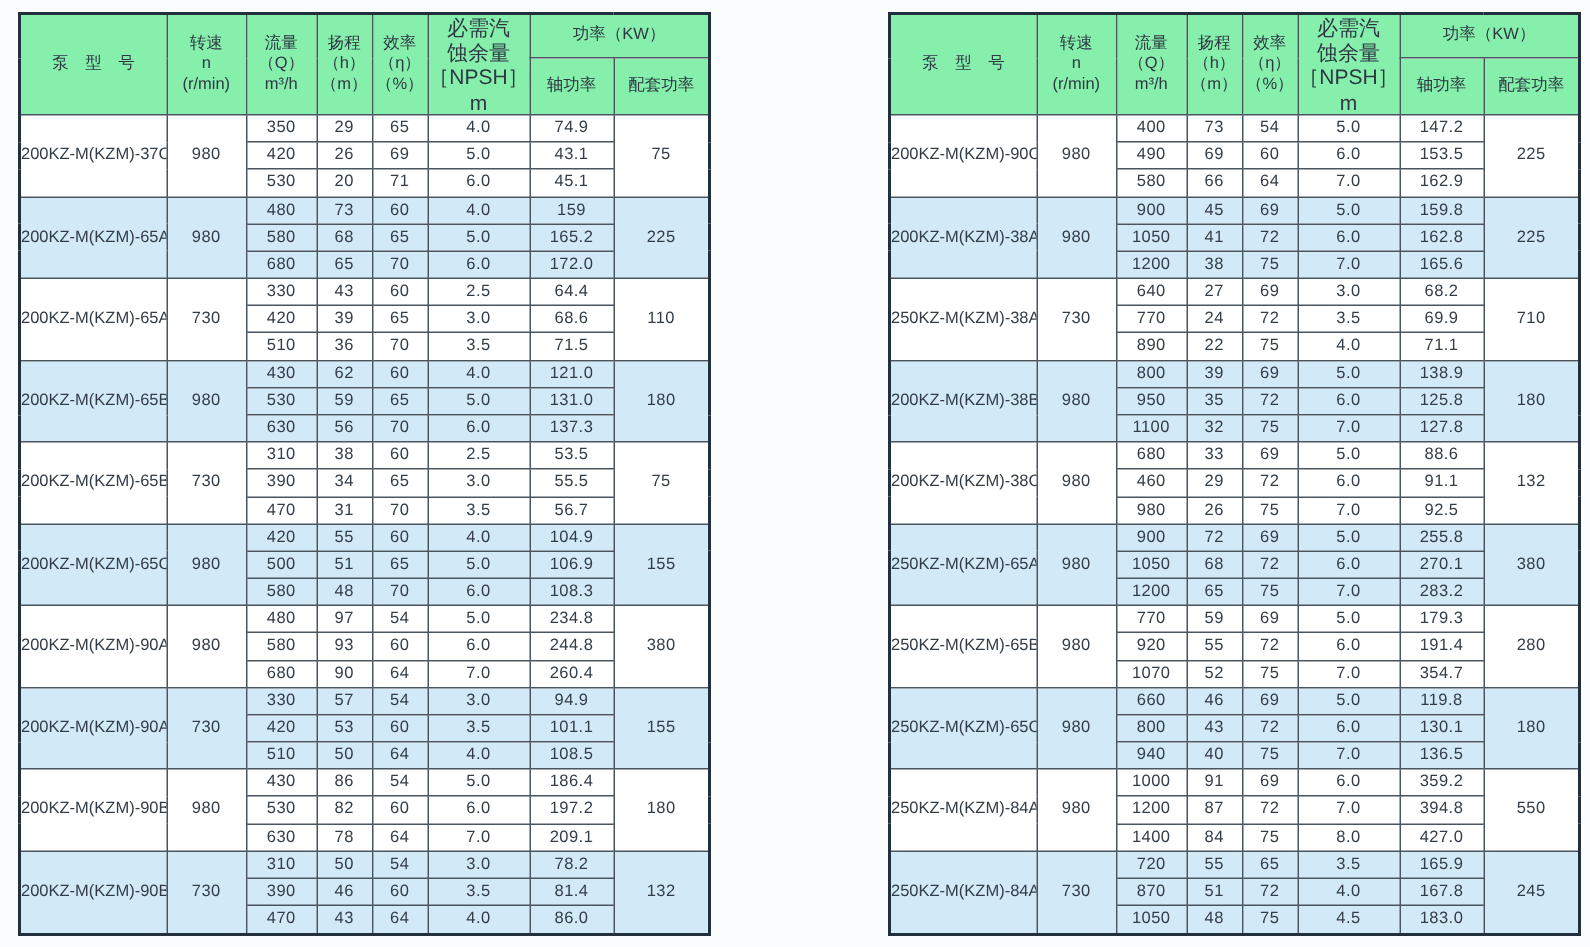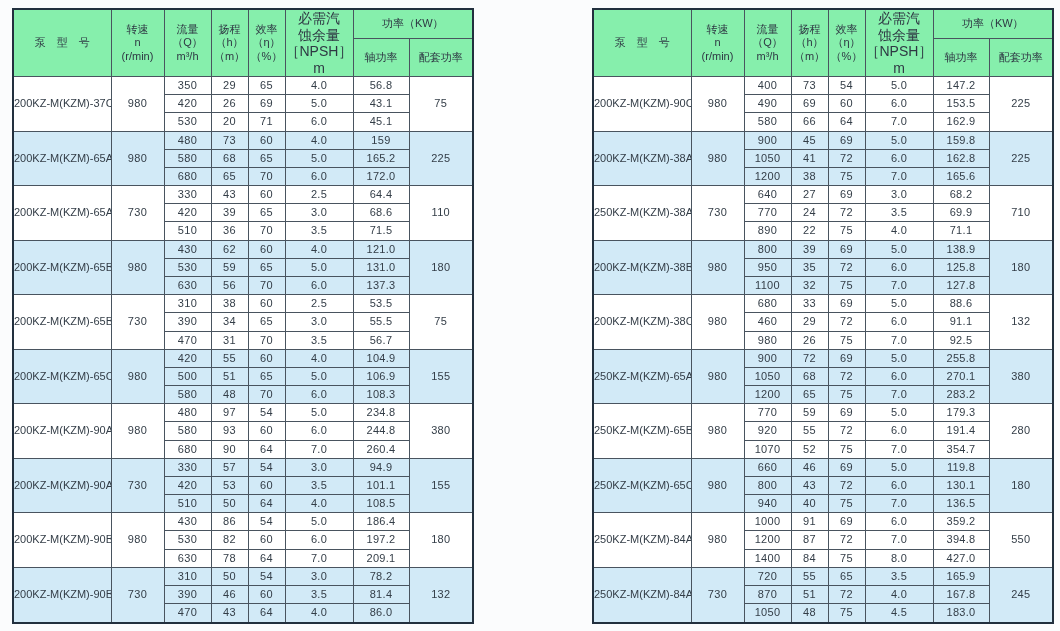--- a/index.html
+++ b/index.html
@@ -81,21 +81,21 @@
       </tr>
     </thead>
     <tbody>
       <tr>
         <td class="model-cell" rowspan="3">200KZ-M(KZM)-37C</td>
         <td rowspan="3">980</td>
         <td>350</td>
         <td>29</td>
         <td>65</td>
         <td>4.0</td>
-        <td>56.8</td>
+        <td>74.9</td>
         <td rowspan="3">75</td>
       </tr>
       <tr>
         <td>420</td>
         <td>26</td>
         <td>69</td>
         <td>5.0</td>
         <td>43.1</td>
       </tr>
       <tr>

